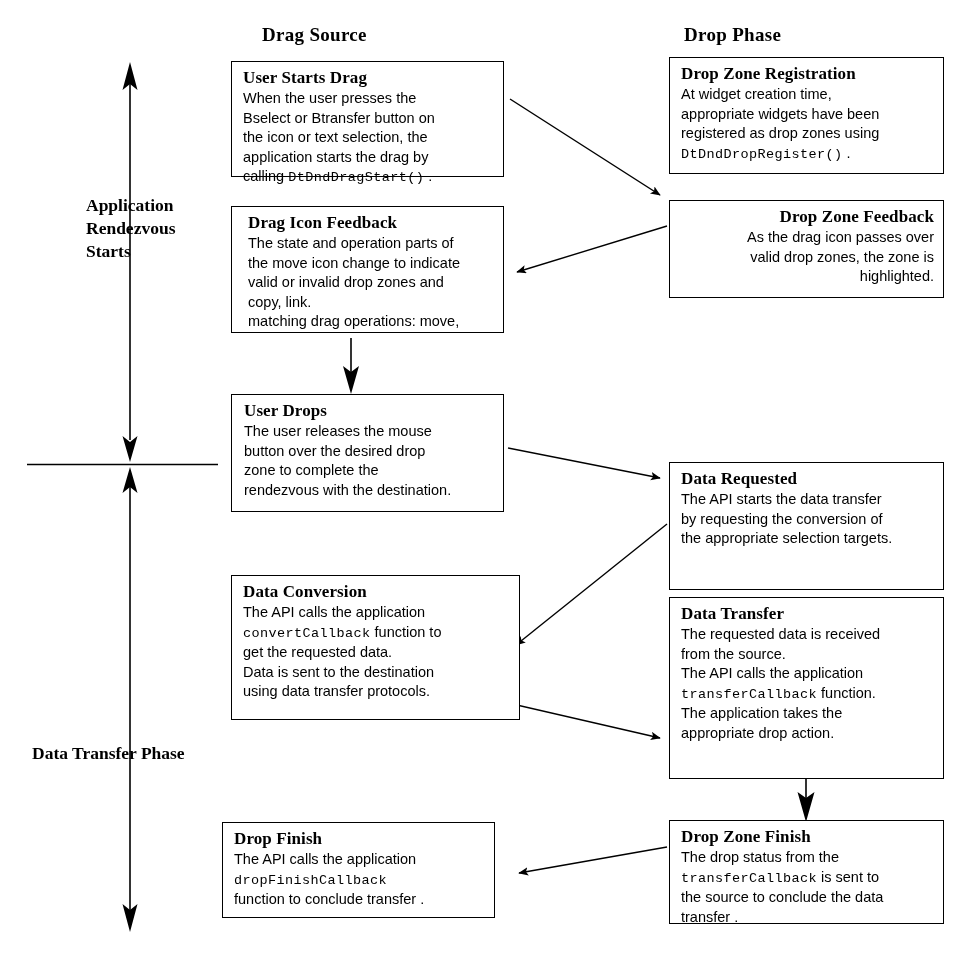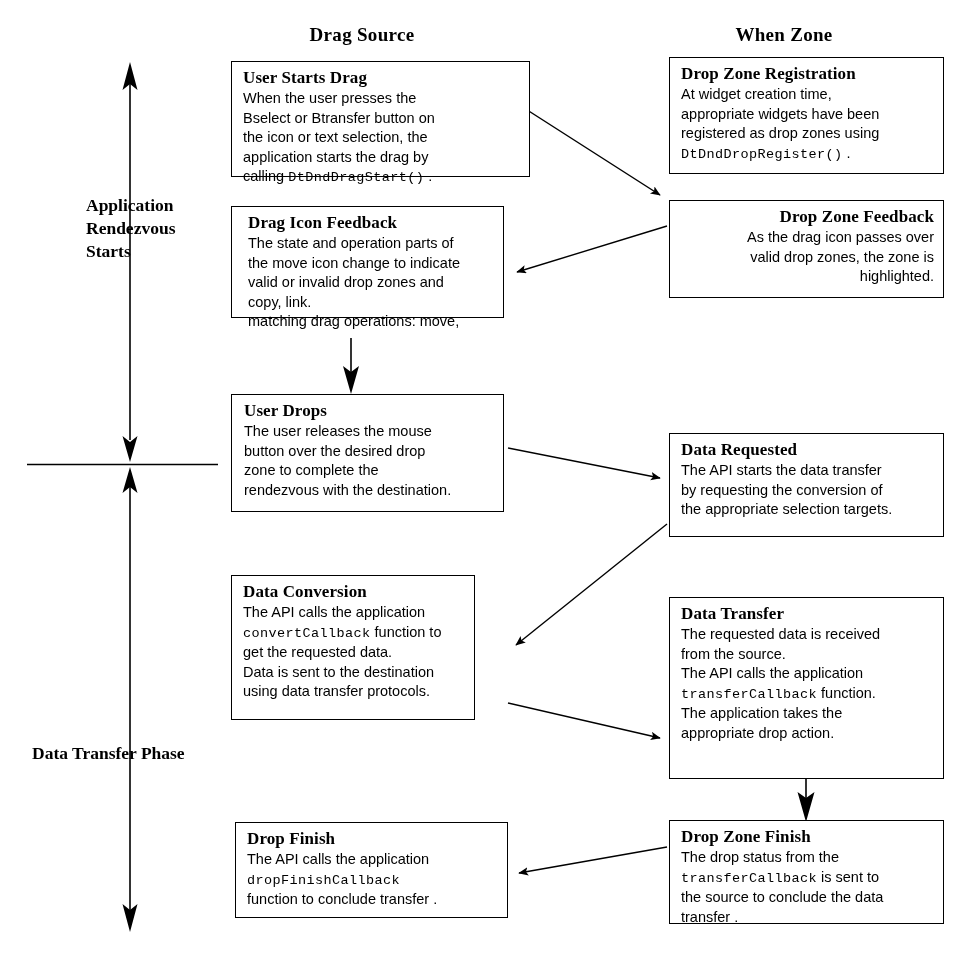--- a/index.html
+++ b/index.html
@@ -4,21 +4,21 @@
 <title>DND Flow Diagram</title>
 <style>
   html,body{margin:0;padding:0;background:#ffffff;}
   body{width:971px;height:964px;position:relative;overflow:hidden;
        font-family:"Liberation Sans", sans-serif;color:#000;}
   #canvas{position:absolute;left:0;top:0;width:971px;height:964px;}
   svg.lines{position:absolute;left:0;top:0;width:971px;height:964px;pointer-events:none;}
 
   .col-head{position:absolute;font-family:"Liberation Serif", serif;
             font-weight:bold;font-size:19px;letter-spacing:.3px;
-            text-align:center;white-space:nowrap;}
+            white-space:nowrap;}
 
   .phase-label{position:absolute;font-family:"Liberation Serif", serif;
                font-weight:bold;font-size:17.5px;line-height:23px;}
 
   .node{position:absolute;border:1.5px solid #000;background:#fff;
         box-sizing:border-box;padding:6px 9px 7px 11px;}
   .node .title{font-family:"Liberation Serif", serif;font-weight:bold;
                font-size:17px;line-height:20px;margin-bottom:1px;
                letter-spacing:.1px;white-space:nowrap;}
   .node .body{font-family:"Liberation Sans", sans-serif;font-size:14.5px;
@@ -65,73 +65,73 @@
 
     <line x1="510" y1="99" x2="660" y2="195" stroke="#000" stroke-width="1.4" marker-end="url(#ah)"></line>
     <line x1="667" y1="226" x2="517" y2="272" stroke="#000" stroke-width="1.4" marker-end="url(#ah)"></line>
     <line x1="508" y1="448" x2="660" y2="478" stroke="#000" stroke-width="1.4" marker-end="url(#ah)"></line>
     <line x1="667" y1="524" x2="516" y2="645" stroke="#000" stroke-width="1.4" marker-end="url(#ah)"></line>
     <line x1="508" y1="703" x2="660" y2="738" stroke="#000" stroke-width="1.4" marker-end="url(#ah)"></line>
     <line x1="667" y1="847" x2="519" y2="873" stroke="#000" stroke-width="1.4" marker-end="url(#ah)"></line>
   </svg>
 
   <div class="col-head" style="left:262px;top:24px;width:200px;">Drag Source</div>
-  <div class="col-head" style="left:684px;top:24px;width:200px;">When Zone</div>
+  <div class="col-head" style="left:684px;top:24px;width:200px;">Drop Phase</div>
 
   <div class="phase-label" style="left:86px;top:194px;width:140px;">
     <div>Application</div>
     <div>Rendezvous</div>
     <div>Starts</div>
   </div>
   <div class="phase-label" style="left:32px;top:742px;width:210px;">Data Transfer Phase</div>
 
-  <div class="node" style="left:231px;top:61px;width:299px;height:116px;">
+  <div class="node" style="left:231px;top:61px;width:273px;height:116px;">
     <div class="title">User Starts Drag</div>
     <div class="body">
         <span class="ln"><span>When the user presses the</span></span>
         <span class="ln"><span>Bselect or Btransfer button on</span></span>
         <span class="ln"><span>the icon or text selection, the</span></span>
         <span class="ln"><span>application starts the drag by</span></span>
         <span class="ln"><span>calling </span><span class="mono">DtDndDragStart()</span><span> .</span></span>
       </div>
   </div>
 
-  <div class="node" style="left:231px;top:206px;width:273px;height:112px;padding-left:16px;">
+  <div class="node" style="left:231px;top:206px;width:273px;height:127px;padding-left:16px;">
     <div class="title">Drag Icon Feedback</div>
     <div class="body">
         <span class="ln"><span>The state and operation parts of</span></span>
         <span class="ln"><span>the move icon change to indicate</span></span>
         <span class="ln"><span>valid or invalid drop zones and</span></span>
         <span class="ln"><span>copy, link.</span></span>
         <span class="ln"><span>matching drag operations: move,</span></span>
       </div>
   </div>
 
   <div class="node" style="left:231px;top:394px;width:273px;height:118px;padding-left:12px;">
     <div class="title">User Drops</div>
     <div class="body">
         <span class="ln"><span>The user releases the mouse</span></span>
         <span class="ln"><span>button over the desired drop</span></span>
         <span class="ln"><span>zone to complete the</span></span>
         <span class="ln"><span>rendezvous with the destination.</span></span>
       </div>
   </div>
 
-  <div class="node" style="left:231px;top:575px;width:244px;height:145px;">
+  <div class="node" style="left:231px;top:575px;width:289px;height:145px;">
     <div class="title">Data Conversion</div>
     <div class="body">
         <span class="ln"><span>The API calls the application</span></span>
         <span class="ln"><span class="mono">convertCallback</span><span> function to</span></span>
         <span class="ln"><span>get the requested data.</span></span>
         <span class="ln"><span>Data is sent to the destination</span></span>
         <span class="ln"><span>using data transfer protocols.</span></span>
       </div>
   </div>
 
-  <div class="node" style="left:235px;top:822px;width:273px;height:96px;">
+  <div class="node" style="left:222px;top:822px;width:273px;height:96px;">
     <div class="title">Drop Finish</div>
     <div class="body">
         <span class="ln"><span>The API calls the application</span></span>
         <span class="ln"><span class="mono">dropFinishCallback</span></span>
         <span class="ln"><span>function to conclude transfer  .</span></span>
       </div>
   </div>
 
   <div class="node" style="left:669px;top:57px;width:275px;height:117px;">
     <div class="title">Drop Zone Registration</div>
@@ -145,21 +145,21 @@
 
   <div class="node" style="left:669px;top:200px;width:275px;height:98px;text-align:right;">
     <div class="title">Drop Zone Feedback</div>
     <div class="body">
         <span class="ln"><span>As the drag icon passes over</span></span>
         <span class="ln"><span>valid drop zones, the zone is</span></span>
         <span class="ln"><span>highlighted.</span></span>
       </div>
   </div>
 
-  <div class="node" style="left:669px;top:433px;width:275px;height:104px;">
+  <div class="node" style="left:669px;top:462px;width:275px;height:128px;">
     <div class="title">Data Requested</div>
     <div class="body">
         <span class="ln"><span>The API starts the data transfer</span></span>
         <span class="ln"><span>by requesting the conversion of</span></span>
         <span class="ln"><span>the appropriate selection targets.</span></span>
       </div>
   </div>
 
   <div class="node" style="left:669px;top:597px;width:275px;height:182px;">
     <div class="title">Data Transfer</div>

